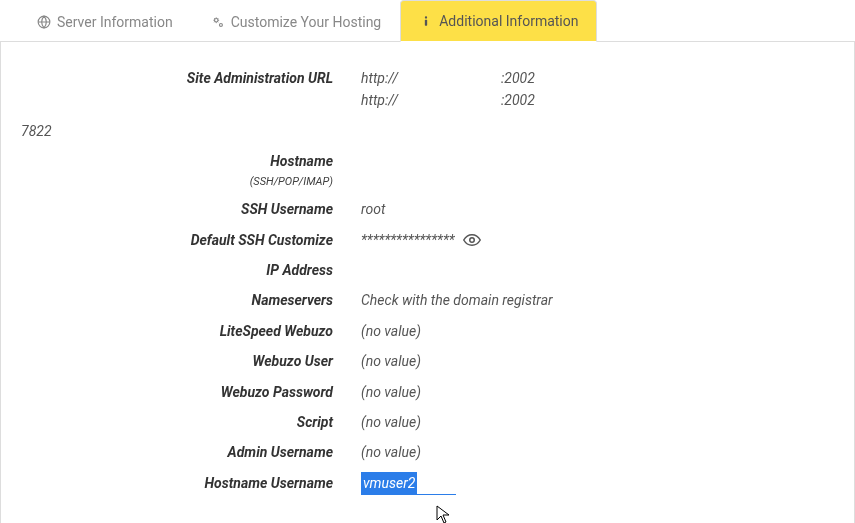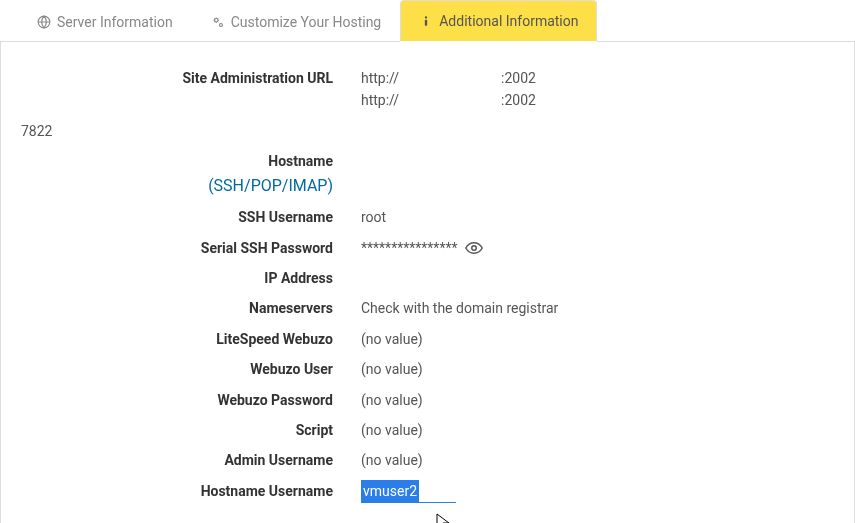--- a/index.html
+++ b/index.html
@@ -41,32 +41,33 @@
     .content {
       border: 1px solid #ddd;
       border-top: none;
       padding: 25px 20px 40px 20px;
     }
     .row {
       display: flex;
       align-items: baseline;
       margin-bottom: 8px;
       line-height: 1.6;
+      font-style: italic;
     }
     .label-col {
       width: 340px;
       text-align: right;
       padding-right: 28px;
       font-weight: 700;
       color: #333;
     }
     .label-col .sub {
       font-weight: 400;
-      font-size: 16px;
-      color: #0369a1;
+      font-size: 11px;
+      color: #404040;
       display: block;
     }
     .value-col {
       flex: 1;
       color: #555;
     }
     .url-line { display: flex; }
     .url-prefix { width: 140px; }
     .url-port { }
     .pw-row { display: flex; align-items: center; gap: 8px; }
@@ -149,21 +150,21 @@
     </div>
     <div class="value-col"></div>
   </div>
 
   <div class="row">
     <div class="label-col">SSH Username</div>
     <div class="value-col">root</div>
   </div>
 
   <div class="row">
-    <div class="label-col">Serial SSH Password</div>
+    <div class="label-col">Default SSH Customize</div>
     <div class="value-col">
       <div class="pw-row">
         <span>****************</span>
         <span style="cursor:pointer">
           <svg width="18" height="14" viewBox="0 0 24 16" fill="none" stroke="#555" stroke-width="2">
             <path d="M1 8s4-7 11-7 11 7 11 7-4 7-11 7S1 8 1 8z"></path>
             <circle cx="12" cy="8" r="3"></circle>
           </svg>
         </span>
       </div>

